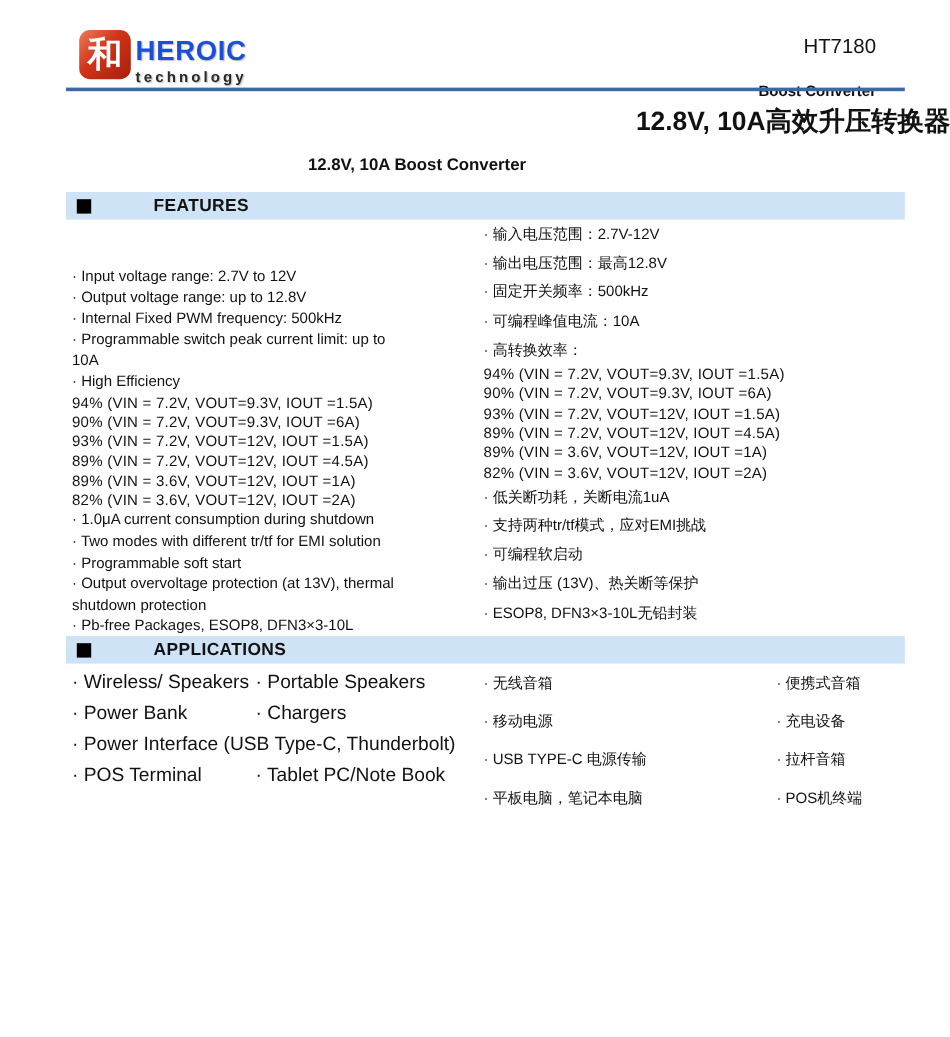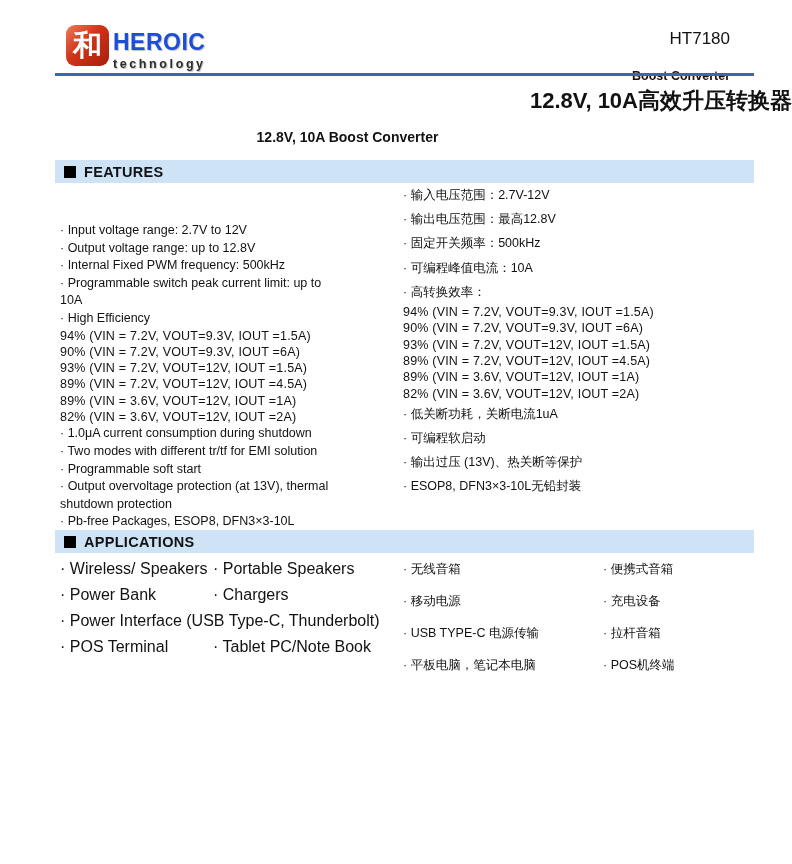--- a/index.html
+++ b/index.html
@@ -20,42 +20,42 @@
   .part-no { font-size:17px; font-weight:normal; }
   .part-type { font-size:12.5px; font-weight:bold; margin-top:20px; }
   .rule { position:absolute; left:55px; top:73px; width:699px; height:3px; background:#3a68a8; }
 
   
   .title { position:absolute; left:0; top:86px; width:792px; text-align:right; font-size:22px; font-weight:bold; }
   .subtitle { position:absolute; left:0; top:129px; width:695px; text-align:center; font-size:14px; font-weight:bold; }
 
   
   .secbar { position:absolute; left:55px; width:699px; height:23px; background:#cfe3f6;
-    display:flex; align-items:center; padding-left:9px; box-sizing:border-box; }
+    display:flex; align-items:center; padding-left:9px; box-sizing:border-box;gap:44px; }
   #features-bar { top:160px; }
   #applications-bar { top:530px; }
   .sq { width:12px; height:12px; background:#000; margin-right:8px; flex:none; }
   .sec-label { font-size:14.5px; font-weight:bold; letter-spacing:.3px; }
 
   
   .feat-col { position:absolute; }
   #feat-left  { left:60px; top:188px; width:345px;margin-top:34px; }
   #feat-right { left:403px; top:183px; width:355px; }
   .ln  { white-space:nowrap; }
   .en  { font-size:12.5px; line-height:17.6px; }
   .eff { font-size:12.5px; line-height:16.3px; letter-spacing:.2px; }
   .cn  { font-size:12.5px; line-height:24.2px; }
 
   
   .app-col { position:absolute; }
   #app-en { left:60px;  top:556px; width:345px; }
   #app-cn { left:403px; top:553px; width:360px; }
   .app-row-en { display:flex; line-height:26px; font-size:16px; }
   .app-row-en .c1 { width:153px; flex:none; white-space:nowrap; }
-  .app-row-cn { display:flex; line-height:32px; font-size:12.5px; }
+  .app-row-cn { display:flex; line-height:32px; font-size:12.5px;gap:44px; }
   .app-row-cn .c1 { width:200px; flex:none; white-space:nowrap; }
   .c2 { white-space:nowrap; }
 </style>
 </head>
 <body>
 
 <div class="page">
 
   <div class="logo-seal">和</div>
   <div class="brand">
@@ -103,20 +103,21 @@
     <div class="ln cn">· 固定开关频率：500kHz</div>
     <div class="ln cn">· 可编程峰值电流：10A</div>
     <div class="ln cn">· 高转换效率：</div>
     <div class="ln eff">94% (VIN = 7.2V, VOUT=9.3V, IOUT =1.5A)</div>
     <div class="ln eff">90% (VIN = 7.2V, VOUT=9.3V, IOUT =6A)</div>
     <div class="ln eff">93% (VIN = 7.2V, VOUT=12V, IOUT =1.5A)</div>
     <div class="ln eff">89% (VIN = 7.2V, VOUT=12V, IOUT =4.5A)</div>
     <div class="ln eff">89% (VIN = 3.6V, VOUT=12V, IOUT =1A)</div>
     <div class="ln eff">82% (VIN = 3.6V, VOUT=12V, IOUT =2A)</div>
     <div class="ln cn">· 低关断功耗，关断电流1uA</div>
+    <div class="ln cn">· 支持两种tr/tf模式，应对EMI挑战</div>
     <div class="ln cn">· 可编程软启动</div>
     <div class="ln cn">· 输出过压 (13V)、热关断等保护</div>
     <div class="ln cn">· ESOP8, DFN3×3-10L无铅封装</div>
   </div>
 
   <div class="secbar" id="applications-bar">
     <span class="sq"></span>
     <span class="sec-label">APPLICATIONS</span>
   </div>
 

